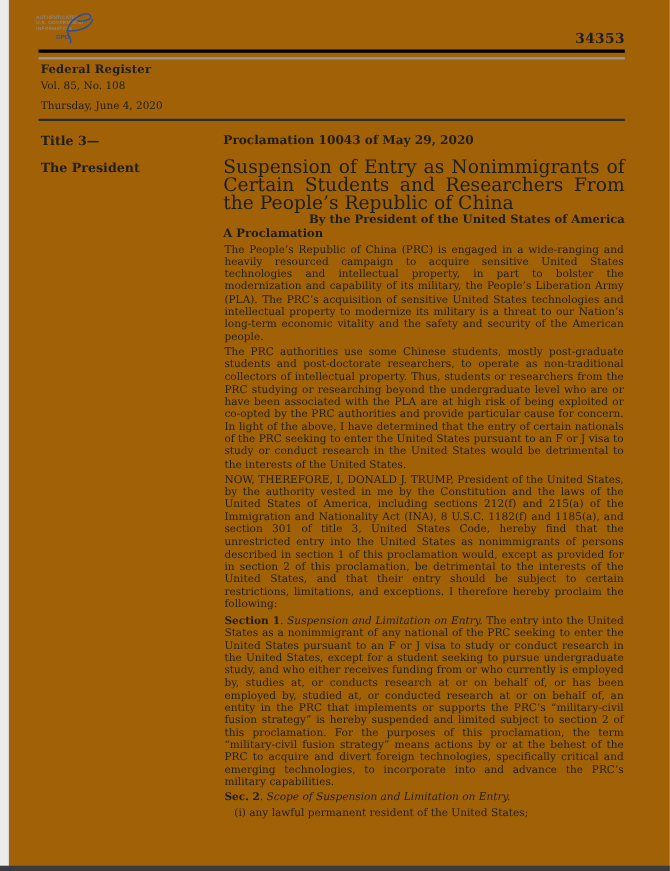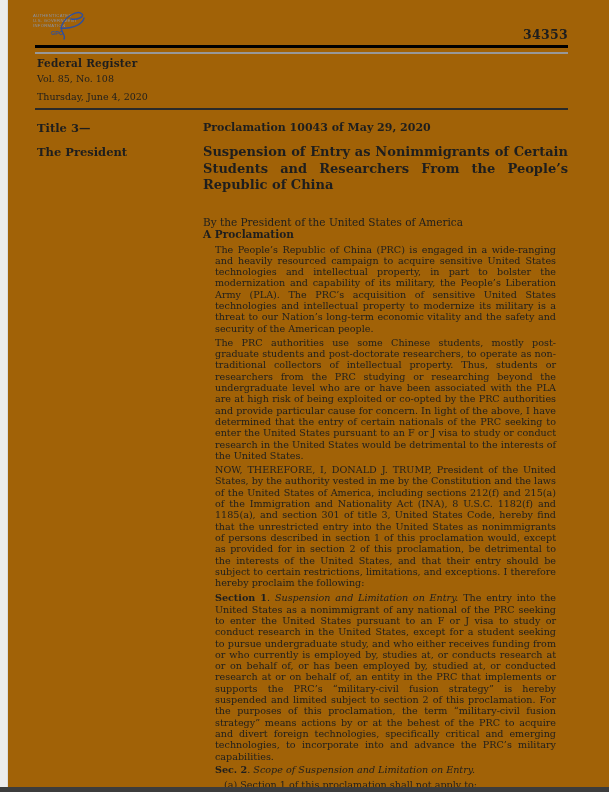--- a/index.html
+++ b/index.html
@@ -24,24 +24,24 @@
     font-family:"Liberation Sans",sans-serif;font-size:19px;font-weight:bold;letter-spacing:-.2px;}
   .rule-single{position:absolute;left:35px;top:108px;width:533px;border-top:2px solid #2a2a2a;}
 
   
   .title3{position:absolute;left:37px;top:121px;font-weight:bold;font-size:11.5px;text-align:center;}
   .president{position:absolute;left:37px;top:145px;font-weight:bold;font-size:11.5px;}
 
   
   .main-col{position:absolute;left:203px;top:120px;width:365px;}
   .proc-line{margin-top:1px;font-weight:bold;font-size:11px;line-height:13px;}
-  .doc-title{margin:10px 0 0;font-size:13px;line-height:16.5px;font-weight:bold;text-align:justify;}
-  .byline{margin-top:22px;font-weight:normal;font-size:10.5px;line-height:12px;}
+  .doc-title{margin:10px 0 0;font-size:17px;line-height:16.5px;font-weight:normal;text-align:justify;}
+  .byline{font-weight:bold;font-size:10.5px;line-height:12px;text-align:right;}
   .subheading{font-weight:bold;font-size:10.5px;line-height:12px;}
-  .body-p{margin:3px 12px 0;font-size:9.6px;line-height:11.3px;text-align:justify;hyphens:auto;}
+  .body-p{margin:3px 1px 0;font-size:9.6px;line-height:11.3px;text-align:justify;hyphens:auto;}
   .mt4{margin-top:4px;}
   .mt2{margin-top:2px;}
   .item{text-indent:9px;text-align:left;}
   .b{font-weight:bold;}
   .i{font-style:italic;}
 </style>
 </head>
 <body>
 
 <div class="page">
@@ -82,18 +82,17 @@
     <p class="body-p mt4">The People’s Republic of China (PRC) is engaged in a wide-ranging and heavily resourced campaign to acquire sensitive United States technologies and intellectual property, in part to bolster the modernization and capability of its military, the People’s Liberation Army (PLA). The PRC’s acquisition of sensitive United States technologies and intellectual property to modernize its military is a threat to our Nation’s long-term economic vitality and the safety and security of the American people.</p>
 
     <p class="body-p">The PRC authorities use some Chinese students, mostly post-graduate students and post-doctorate researchers, to operate as non-traditional collectors of intellectual property. Thus, students or researchers from the PRC studying or researching beyond the undergraduate level who are or have been associated with the PLA are at high risk of being exploited or co-opted by the PRC authorities and provide particular cause for concern. In light of the above, I have determined that the entry of certain nationals of the PRC seeking to enter the United States pursuant to an F or J visa to study or conduct research in the United States would be detrimental to the interests of the United States.</p>
 
     <p class="body-p">NOW, THEREFORE, I, DONALD J. TRUMP, President of the United States, by the authority vested in me by the Constitution and the laws of the United States of America, including sections 212(f) and 215(a) of the Immigration and Nationality Act (INA), 8 U.S.C. 1182(f) and 1185(a), and section 301 of title 3, United States Code, hereby find that the unrestricted entry into the United States as nonimmigrants of persons described in section 1 of this proclamation would, except as provided for in section 2 of this proclamation, be detrimental to the interests of the United States, and that their entry should be subject to certain restrictions, limitations, and exceptions. I therefore hereby proclaim the following:</p>
 
     <p class="body-p mt4"><span class="b">Section 1</span><span>. </span><span class="i">Suspension and Limitation on Entry. </span><span>The entry into the United States as a nonimmigrant of any national of the PRC seeking to enter the United States pursuant to an F or J visa to study or conduct research in the United States, except for a student seeking to pursue undergraduate study, and who either receives funding from or who currently is employed by, studies at, or conducts research at or on behalf of, or has been employed by, studied at, or conducted research at or on behalf of, an entity in the PRC that implements or supports the PRC’s “military-civil fusion strategy” is hereby suspended and limited subject to section 2 of this proclamation. For the purposes of this proclamation, the term “military-civil fusion strategy” means actions by or at the behest of the PRC to acquire and divert foreign technologies, specifically critical and emerging technologies, to incorporate into and advance the PRC’s military capabilities.</span></p>
 
     <p class="body-p mt2"><span class="b">Sec. 2</span><span>. </span><span class="i">Scope of Suspension and Limitation on Entry.</span></p>
 
-    <p class="body-p item mt4">(a) Section 1 of this proclamation shall not apply to:</p>
     <p class="body-p item">(i) any lawful permanent resident of the United States;</p>
   </div>
 
   <div class="edge-bottom"></div>
 </div>
 
 </body></html>

